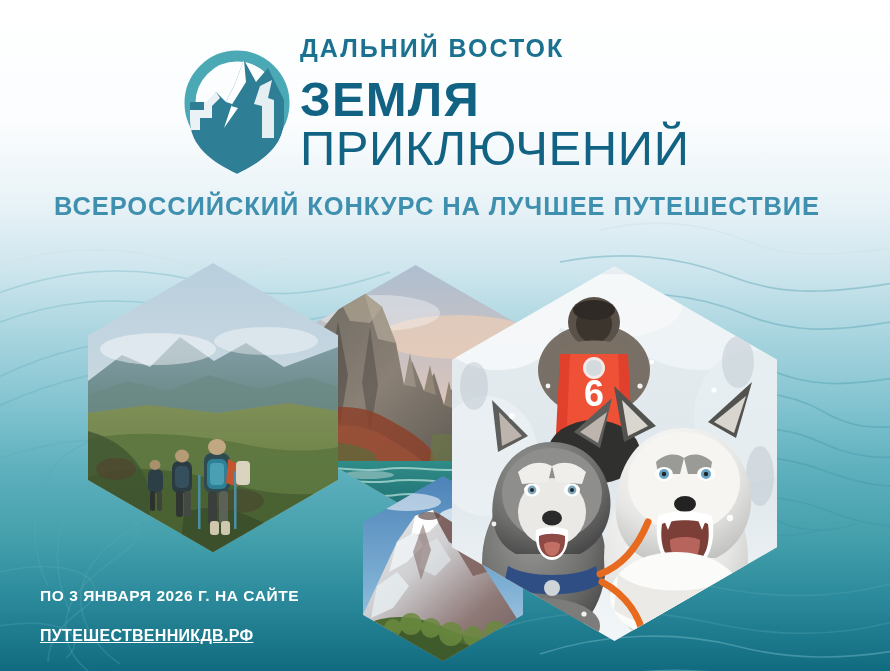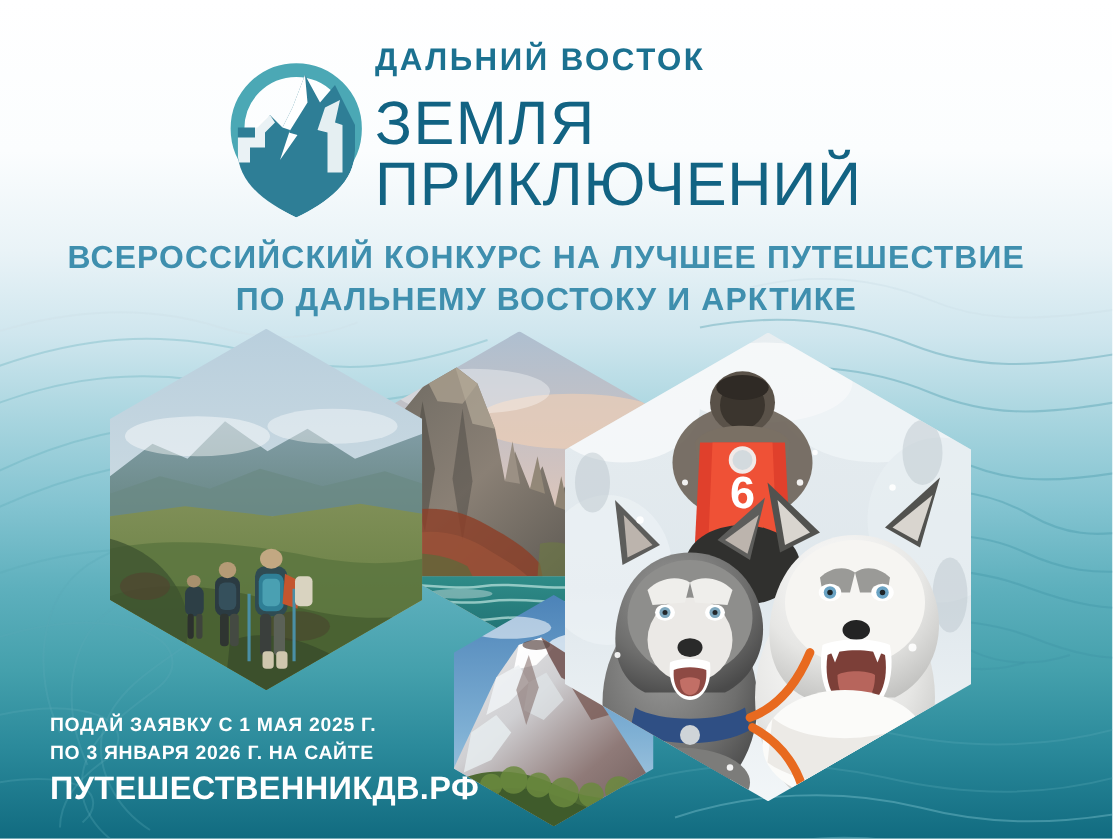--- a/index.html
+++ b/index.html
@@ -31,21 +31,21 @@
   #logo-mark svg{width:100%;height:100%;display:block;}
 
   
   .kicker{
     position:absolute;left:300px;top:36px;
     font-size:25px;font-weight:bold;letter-spacing:2.0px;
     color:#1b7190;line-height:1;white-space:nowrap;
   }
   .title1{
     position:absolute;left:300px;top:75px;
-    font-size:49px;font-weight:normal;letter-spacing:1.2px;
+    font-size:49px;font-weight:bold;letter-spacing:1.2px;
     color:#126383;line-height:1;white-space:nowrap;
   }
   .title2{
     position:absolute;left:300px;top:124px;
     font-size:49px;font-weight:normal;letter-spacing:0.6px;
     color:#126383;line-height:1;white-space:nowrap;
   }
   .subtitle{
     position:absolute;left:0;right:16px;top:190px;
     text-align:center;
@@ -67,22 +67,22 @@
   #hex-volcano{left:363px;top:476px;width:160px;height:185px;z-index:2;}
   #hex-dogs{left:452px;top:266px;width:325px;height:375px;z-index:4;}
 
   
   .footer{position:absolute;left:40px;bottom:26px;z-index:6;}
   .footer .l1,.footer .l2{
     font-size:15.5px;font-weight:bold;letter-spacing:0.55px;
     color:#ffffff;line-height:1.42;white-space:nowrap;
   }
   .footer .url{
-    font-size:26px;font-weight:bold;letter-spacing:0.3px;
-    color:#ffffff;line-height:1.12;margin-top:2px;white-space:nowrap;
+    font-size:16px;font-weight:bold;letter-spacing:0.3px;
+    color:#ffffff;line-height:1.12;margin-top:20px;white-space:nowrap;text-decoration:underline;
   }
 </style>
 </head>
 <body>
 
 <div id="poster">
 
   <div class="contours">
     <svg viewBox="0 0 890 671" preserveAspectRatio="none">
       <g fill="none" stroke="#5aa8b6" stroke-opacity="0.30" stroke-width="1.6">
@@ -148,21 +148,20 @@
       </g>
     </svg>
   </div>
 
   <div class="kicker">ДАЛЬНИЙ ВОСТОК</div>
   <div class="title1">ЗЕМЛЯ</div>
   <div class="title2">ПРИКЛЮЧЕНИЙ</div>
 
   <div class="subtitle">
     <div>ВСЕРОССИЙСКИЙ КОНКУРС НА ЛУЧШЕЕ ПУТЕШЕСТВИЕ</div>
-    <div>ПО ДАЛЬНЕМУ ВОСТОКУ И АРКТИКЕ</div>
   </div>
 
   <div class="hex" id="hex-hikers">
     <svg class="art" viewBox="0 0 250 289" preserveAspectRatio="xMidYMid slice">
       <defs>
         <linearGradient id="skyH" x1="0" y1="0" x2="0" y2="1">
           <stop offset="0%" stop-color="#b9cfdd"></stop>
           <stop offset="55%" stop-color="#cddbe2"></stop>
           <stop offset="100%" stop-color="#e3e9e6"></stop>
         </linearGradient>
@@ -455,18 +454,17 @@
           <circle cx="132" cy="348" r="2.6"></circle>
         <circle cx="20" cy="330" r="2.8"></circle>
           <circle cx="200" cy="96" r="2.2"></circle>
         <circle cx="96" cy="120" r="2.4"></circle>
           <circle cx="262" cy="124" r="2.6"></circle>
       </g>
     </svg>
   </div>
 
   <div class="footer">
-    <div class="l1">ПОДАЙ ЗАЯВКУ С 1 МАЯ 2025 Г.</div>
     <div class="l2">ПО 3 ЯНВАРЯ 2026 Г. НА САЙТЕ</div>
     <div class="url">ПУТЕШЕСТВЕННИКДВ.РФ</div>
   </div>
 
 </div>
 
 </body></html>

